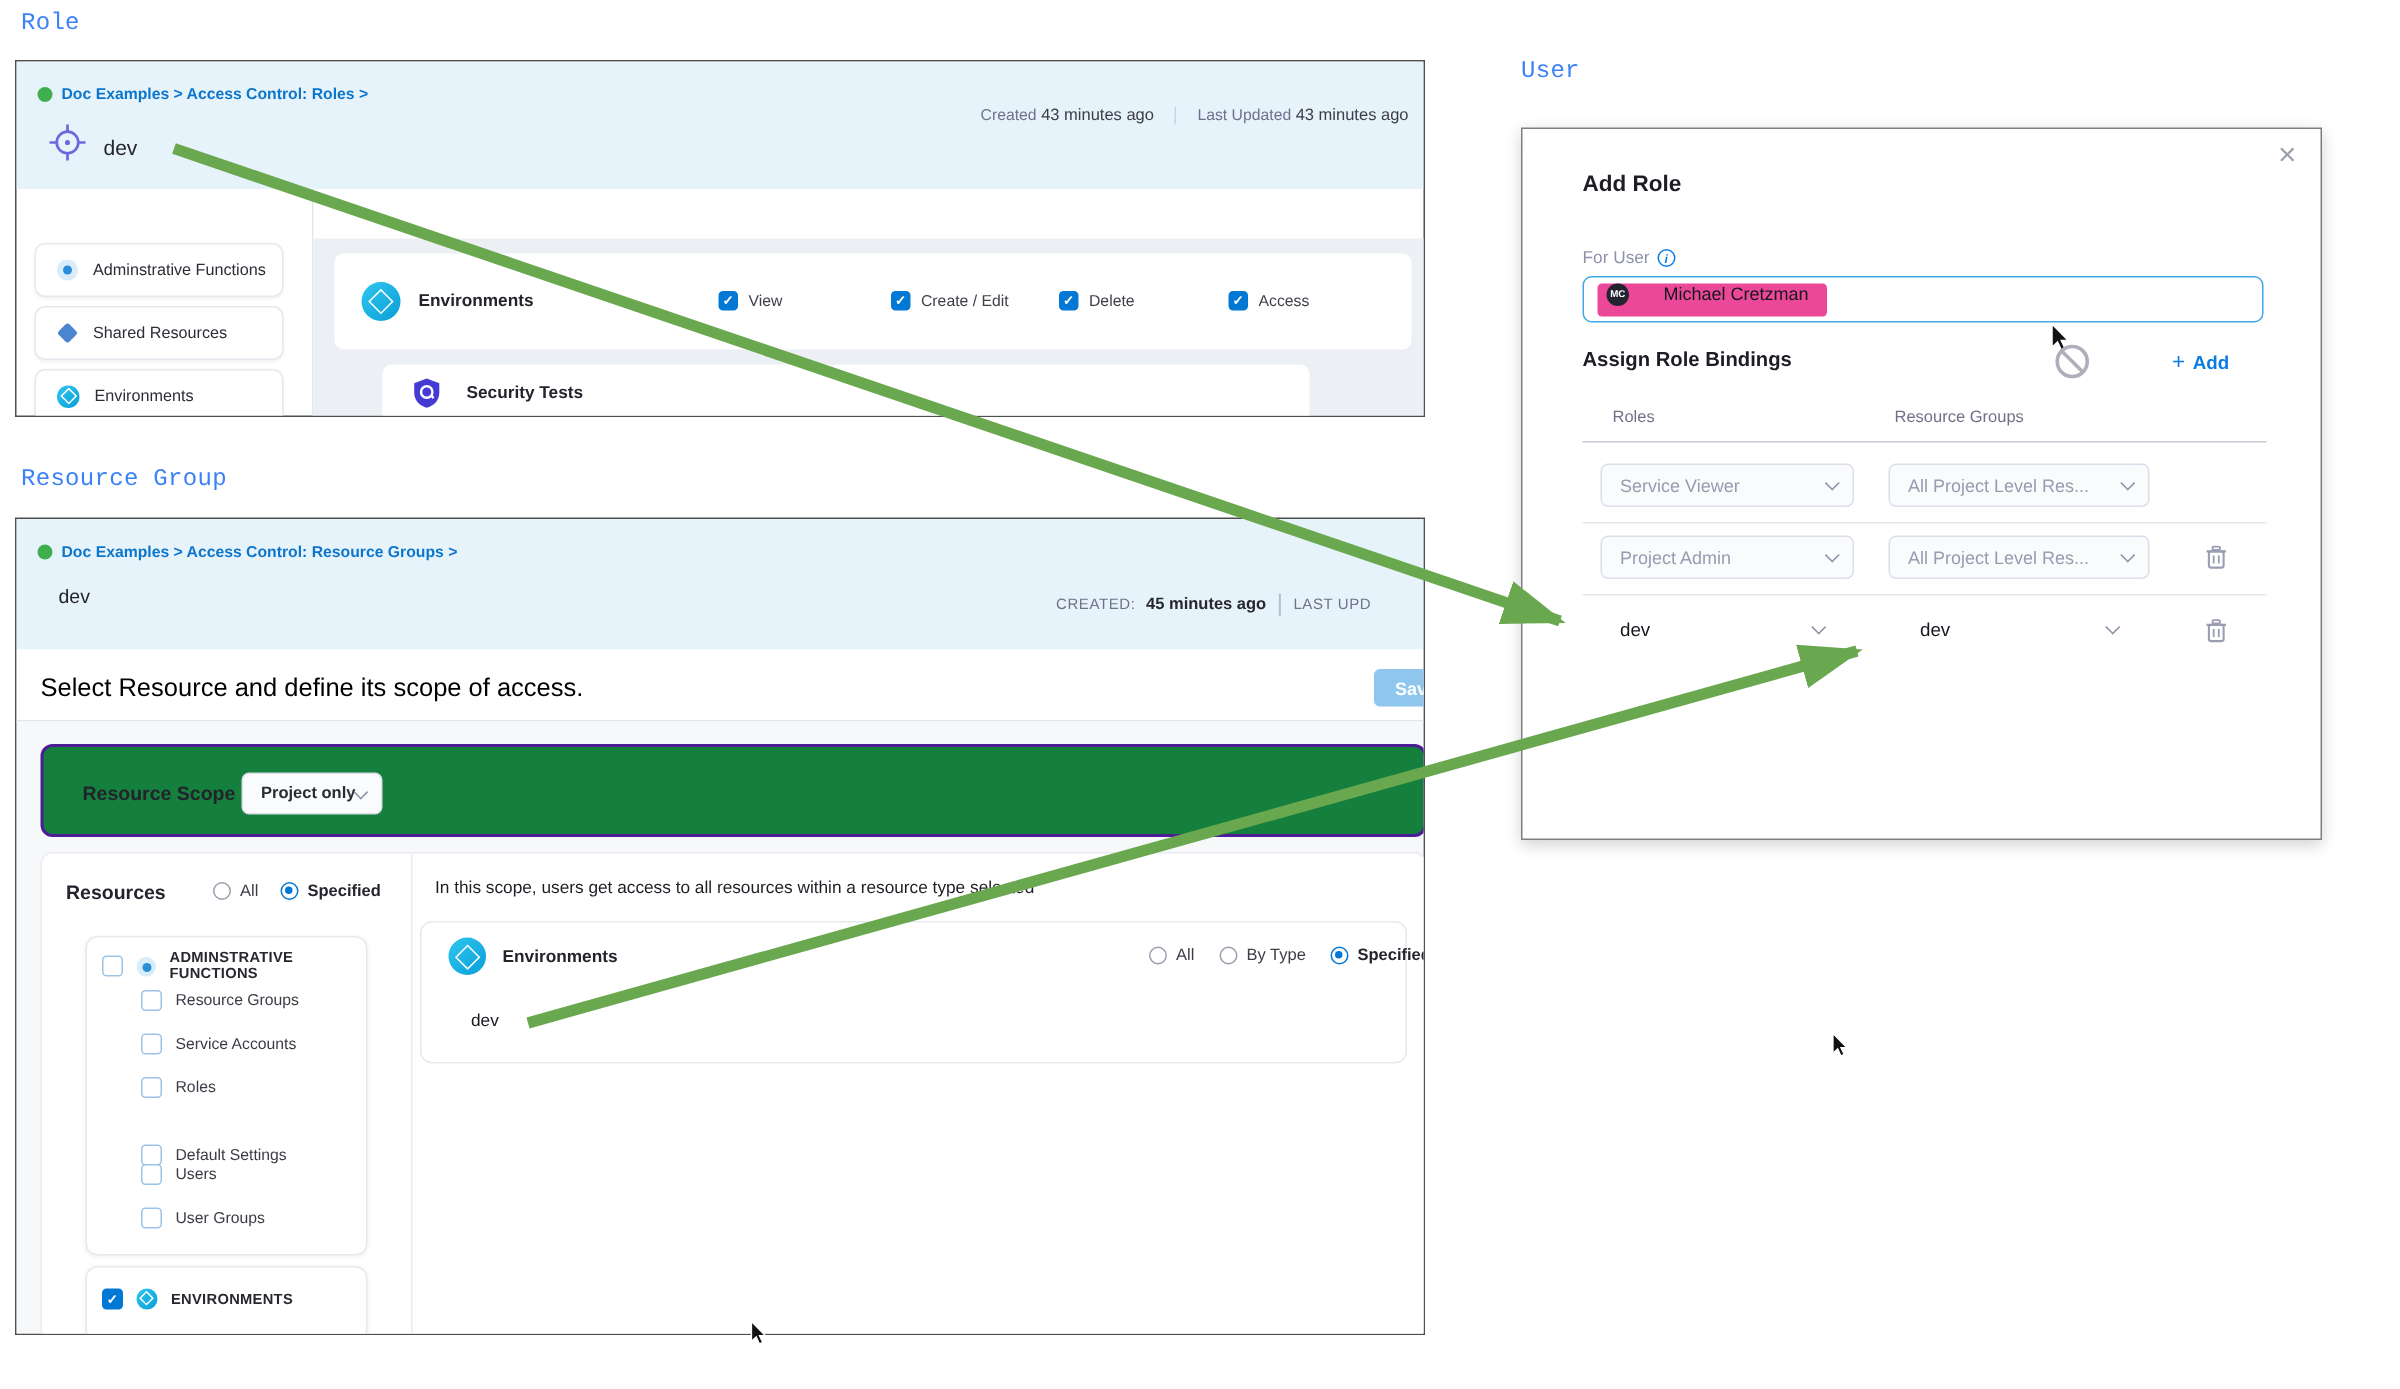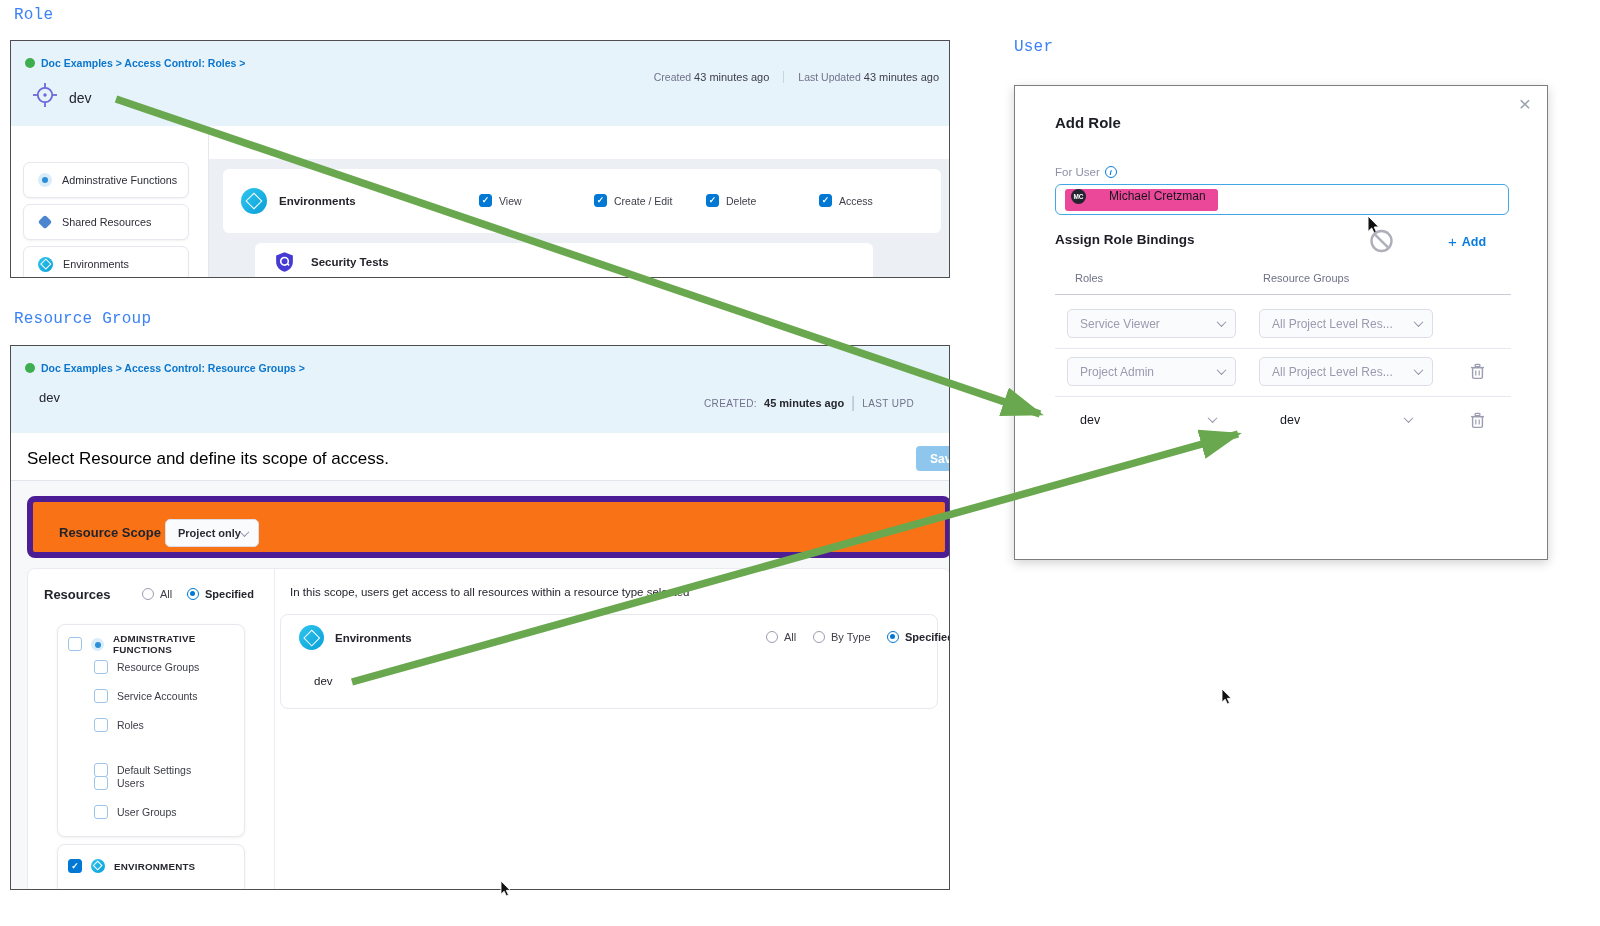--- a/index.html
+++ b/index.html
@@ -210,21 +210,21 @@
 
     <div style="position:absolute; left:0; top:87px; width:100%; height:48px; background:#fff; border-bottom:1px solid #e2e5ec;">
       <span style="position:absolute; left:16px; top:16px; font-size:17px; color:#000000;">Select Resource and define its scope of access.</span>
       <div class="btn-save" style="left:905px; top:13px; width:60px; height:25px;">
         <span>Save</span>
       </div>
     </div>
 
     <div style="position:absolute; left:0; top:135px; width:100%; height:410px; background:#f6f8fa;">
 
-      <div style="position:absolute; left:16px; top:15px; width:924px; height:62px; background:#f97316; border:6px solid #4c1d95; border-radius:8px;">
+      <div style="position:absolute; left:16px; top:15px; width:924px; height:62px; background:#15803d; border:2px solid #4c1d95; border-radius:8px;">
         <span style="position:absolute; left:26px; top:23px; font-size:13px; font-weight:700; color:#22232c;">Resource Scope</span>
         <div class="dd" style="position:absolute; left:132px; top:17px; width:94px; height:28px; color:#2a2b33; font-weight:600; font-size:11px;">
           <span>Project only</span>
           <span class="chev"></span>
         </div>
       </div>
 
       <div style="position:absolute; left:16px; top:87px; width:924px; height:326px; background:#fff; border:1px solid #e9ebf0; border-radius:8px;">
         <div class="vline" style="left:246px; top:0; height:326px; background:#e9ecf0;"></div>
 

